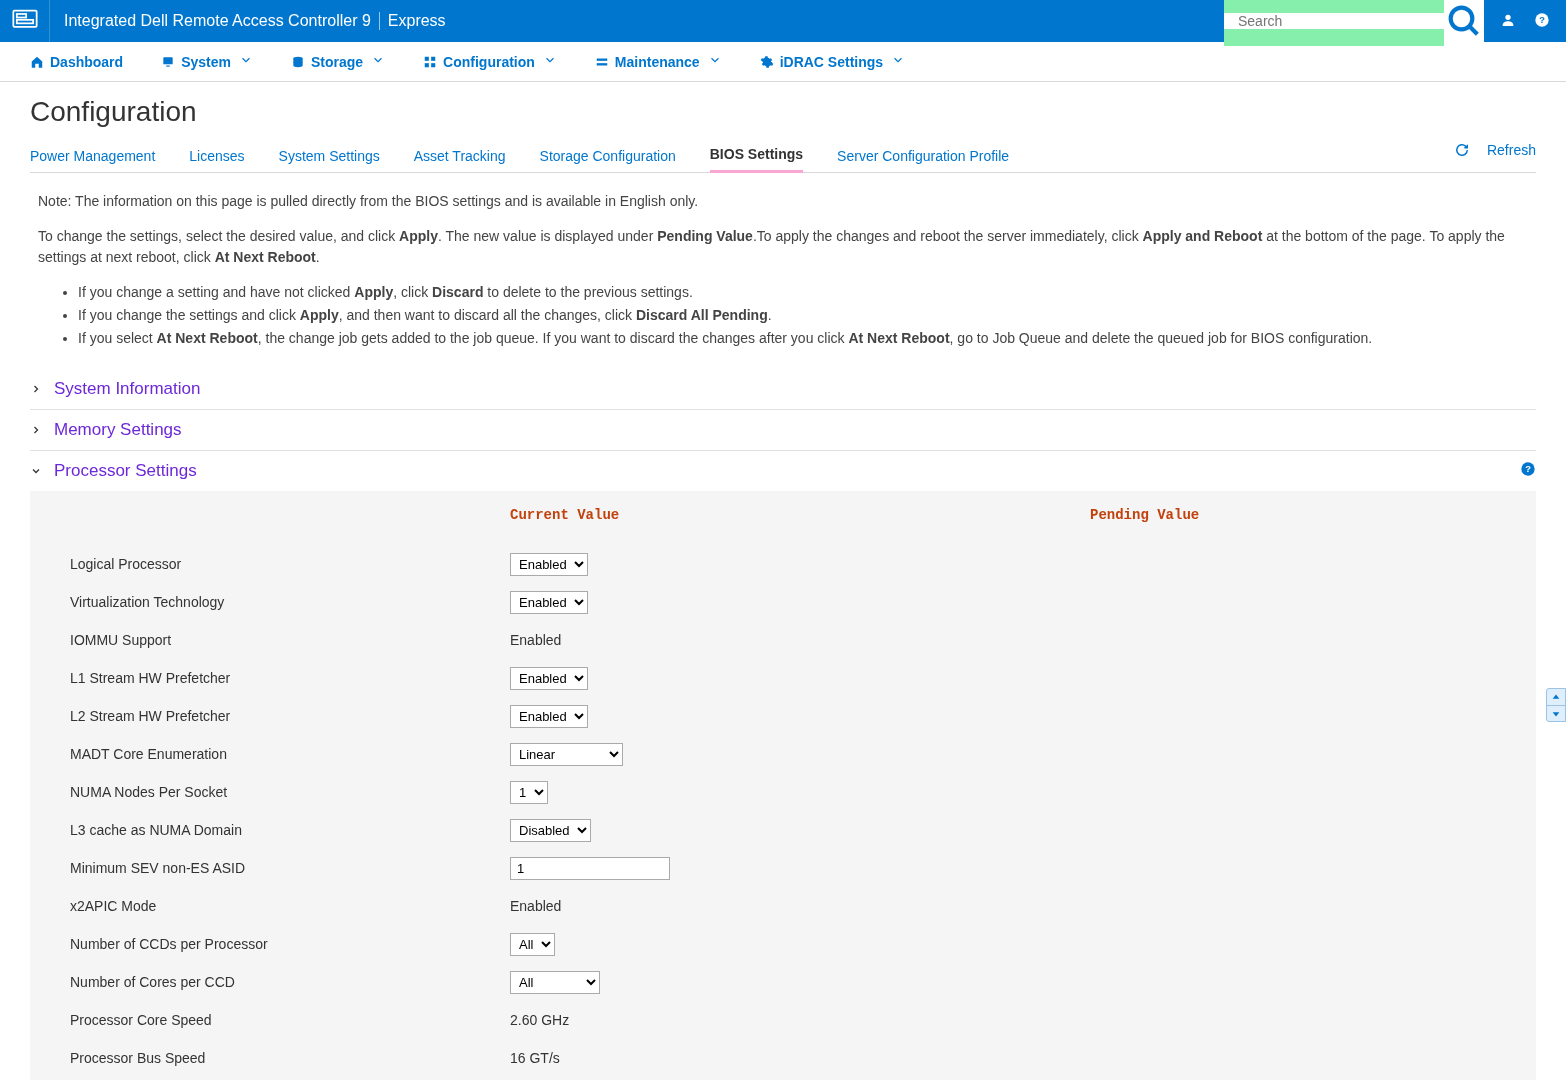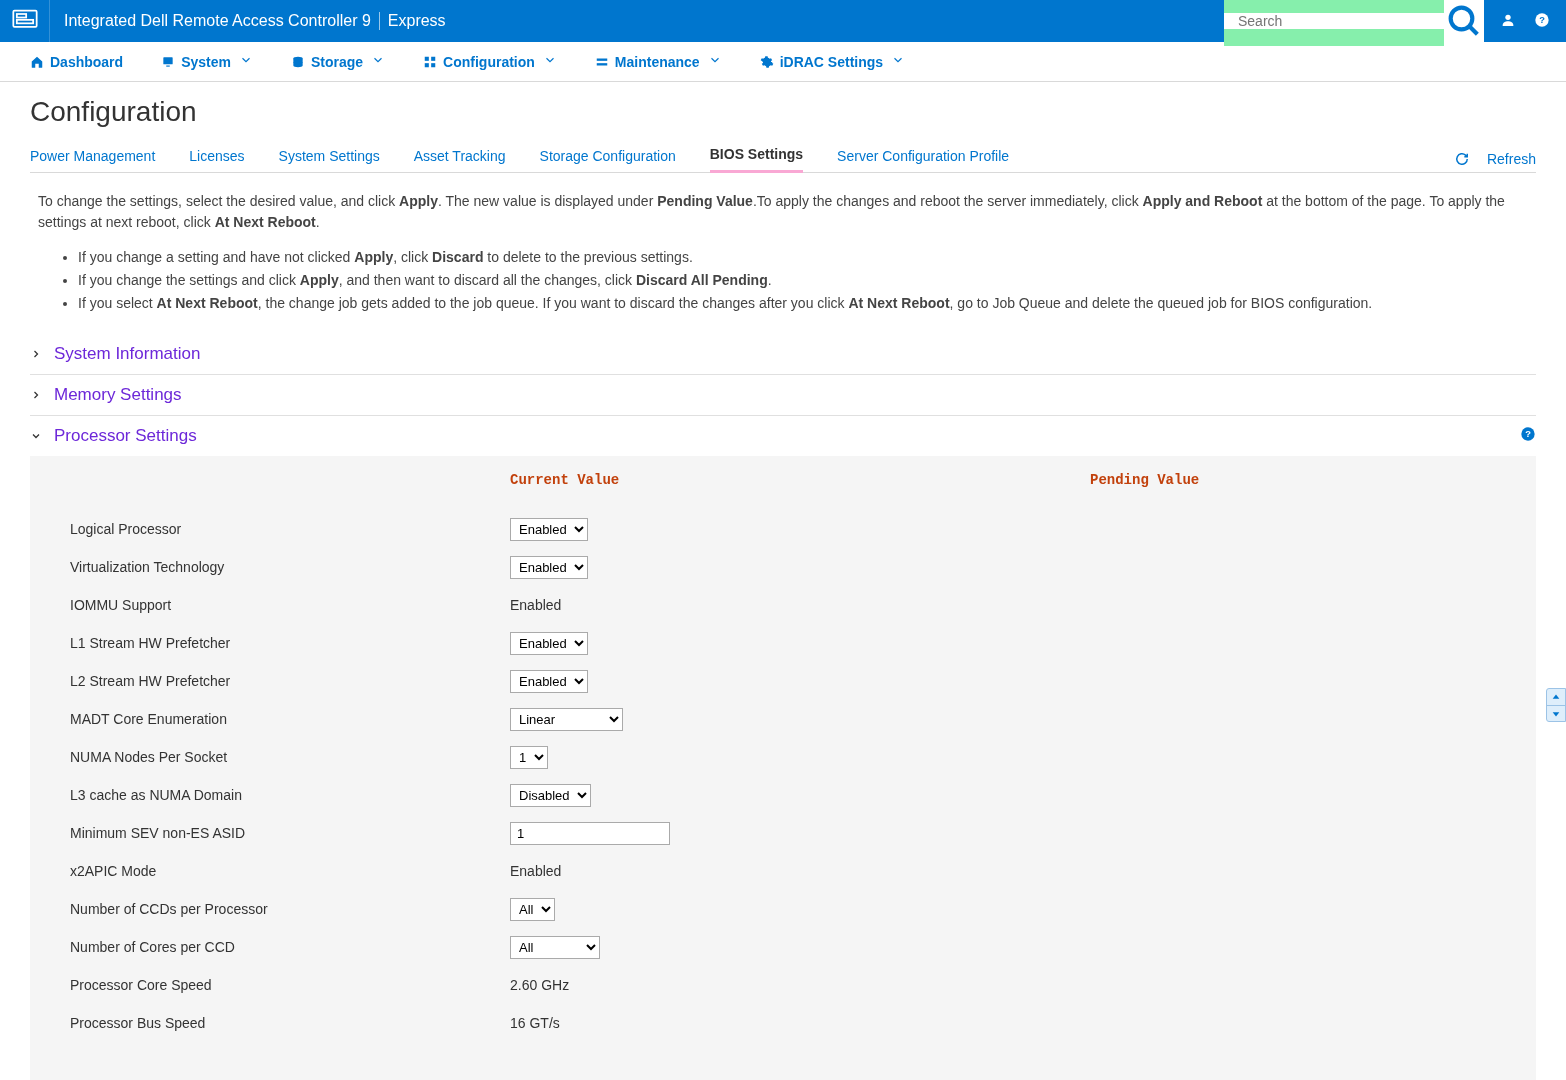--- a/index.html
+++ b/index.html
@@ -20,21 +20,21 @@
   .nav-item { display:flex; align-items:center; gap:6px; color:#0076ce; font-size:14px; font-weight:600; cursor:pointer; }
   .nav-item svg { width:14px; height:14px; }
   .chev-down { margin-left:2px; }
 
   .page { padding: 14px 30px 40px 30px; }
   h1.page-title { font-size:28px; font-weight:400; color:#333; margin-bottom:10px; }
 
   .tabs { border-bottom:1px solid #d9d9d9; display:flex; align-items:flex-end; gap:34px; position:relative; }
   .tab { padding: 8px 0; color:#0076ce; cursor:pointer; font-size:14px; }
   .tab.active { color:#333; font-weight:700; border-bottom:3px solid #f9a8d4; margin-bottom:-1px;text-align:right; }
-  .refresh { position:absolute; right:0; top:13px; color:#0076ce; display:flex; align-items:center; gap:18px; cursor:pointer; font-size:14px; }
+  .refresh { position:absolute; right:0; top:4px; color:#0076ce; display:flex; align-items:center; gap:18px; cursor:pointer; font-size:14px; }
   .refresh svg{width:14px;height:14px;}
 
   .note-block { padding:18px 8px 4px 8px; color:#444; font-size:14px; line-height:1.5; }
   .note-block p { margin-bottom:14px; }
   .note-block ul { margin-left:40px; list-style:disc; }
   .note-block li { margin-bottom:2px; }
   .bold { font-weight:700; }
 
   .accordion { margin-top:14px; }
   .acc-row { border-bottom:1px solid #e0e0e0; }
@@ -171,20 +171,21 @@
     <div class="refresh">
       <svg viewBox="0 0 24 24" fill="none" stroke="#0076ce" stroke-width="2.5">
           <path d="M21 12a9 9 0 1 1-3-6.7L21 8"></path>
           <polyline points="21 3 21 8 16 8"></polyline>
         </svg>
       <span>Refresh</span>
     </div>
   </div>
 
   <div class="note-block">
+    <p>Note: The information on this page is pulled directly from the BIOS settings and is available in English only.</p>
     <p>
       <span>To change the settings, select the desired value, and click </span><span class="bold">Apply</span><span>. The new value is displayed under </span><span class="bold">Pending Value</span><span>.To apply the changes and reboot the server immediately, click </span><span class="bold">Apply and Reboot</span><span> at the bottom of the page. To apply the settings at next reboot, click </span><span class="bold">At Next Reboot</span><span>.</span>
     </p>
     <ul>
       <li><span>If you change a setting and have not clicked </span><span class="bold">Apply</span><span>, click </span><span class="bold">Discard</span><span> to delete to the previous settings.</span></li>
       <li><span>If you change the settings and click </span><span class="bold">Apply</span><span>, and then want to discard all the changes, click </span><span class="bold">Discard All Pending</span><span>.</span></li>
       <li><span>If you select </span><span class="bold">At Next Reboot</span><span>, the change job gets added to the job queue. If you want to discard the changes after you click </span><span class="bold">At Next Reboot</span><span>, go to Job Queue and delete the queued job for BIOS configuration.</span></li>
     </ul>
   </div>
 

